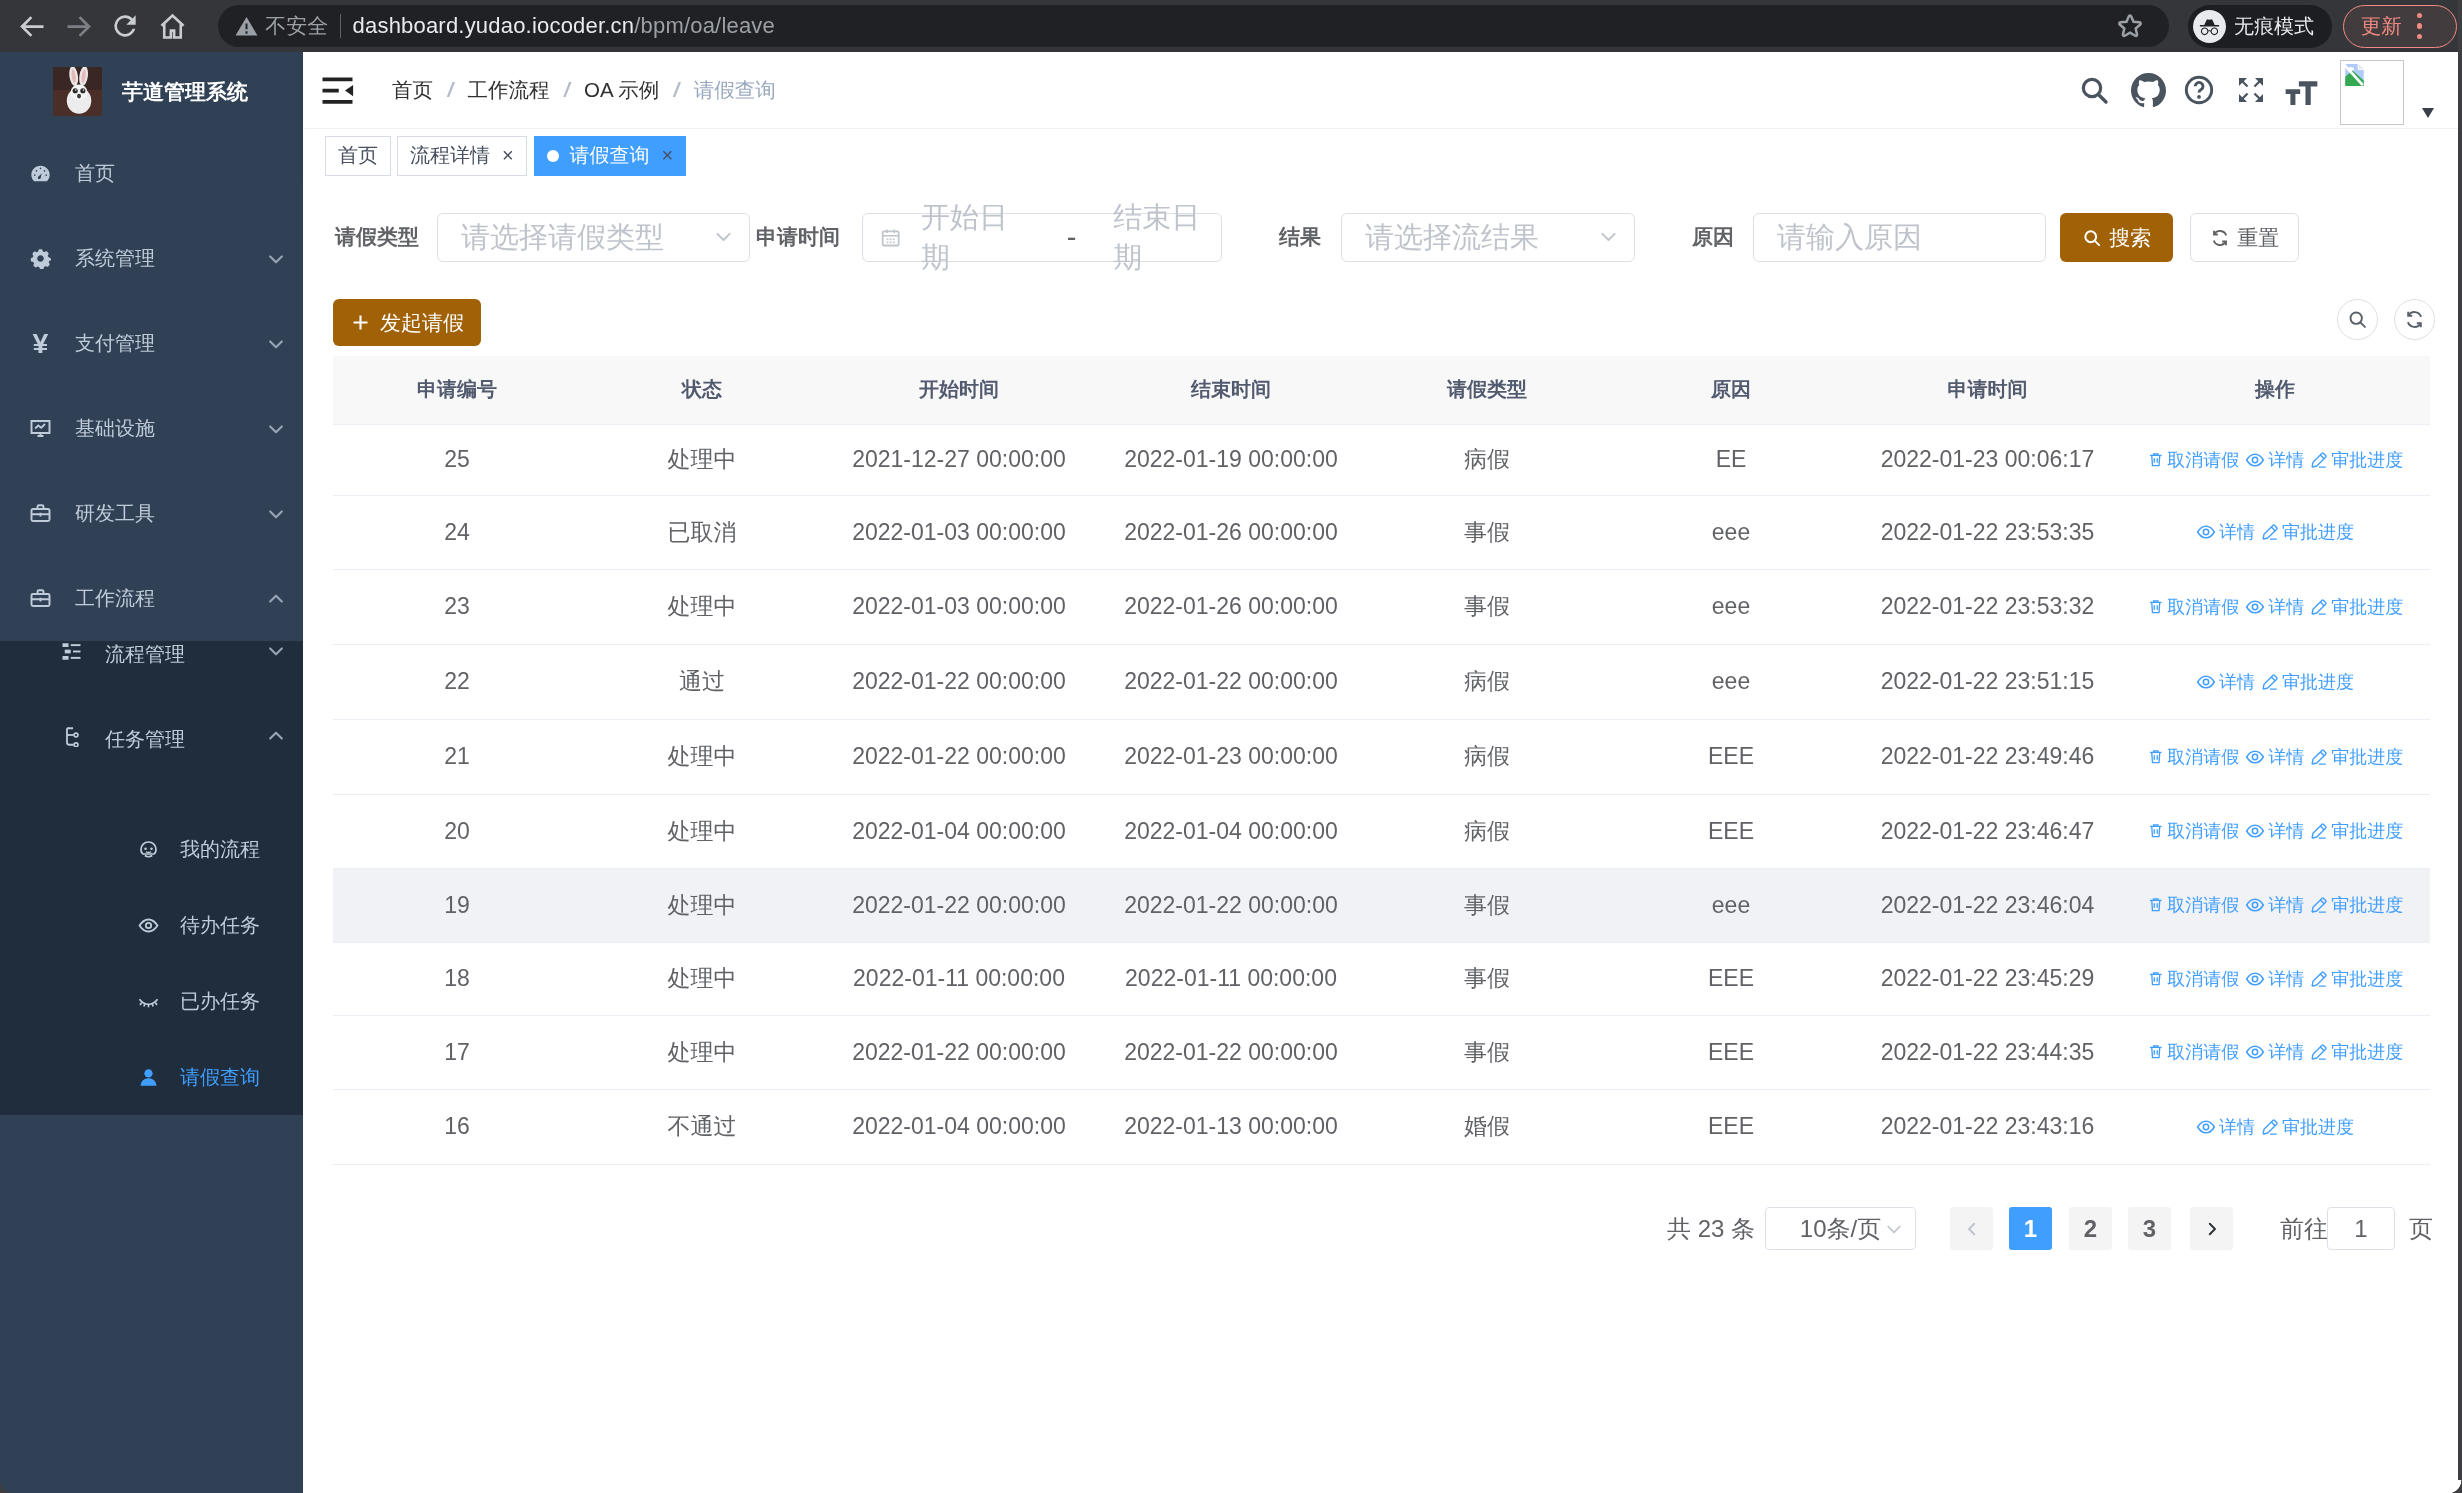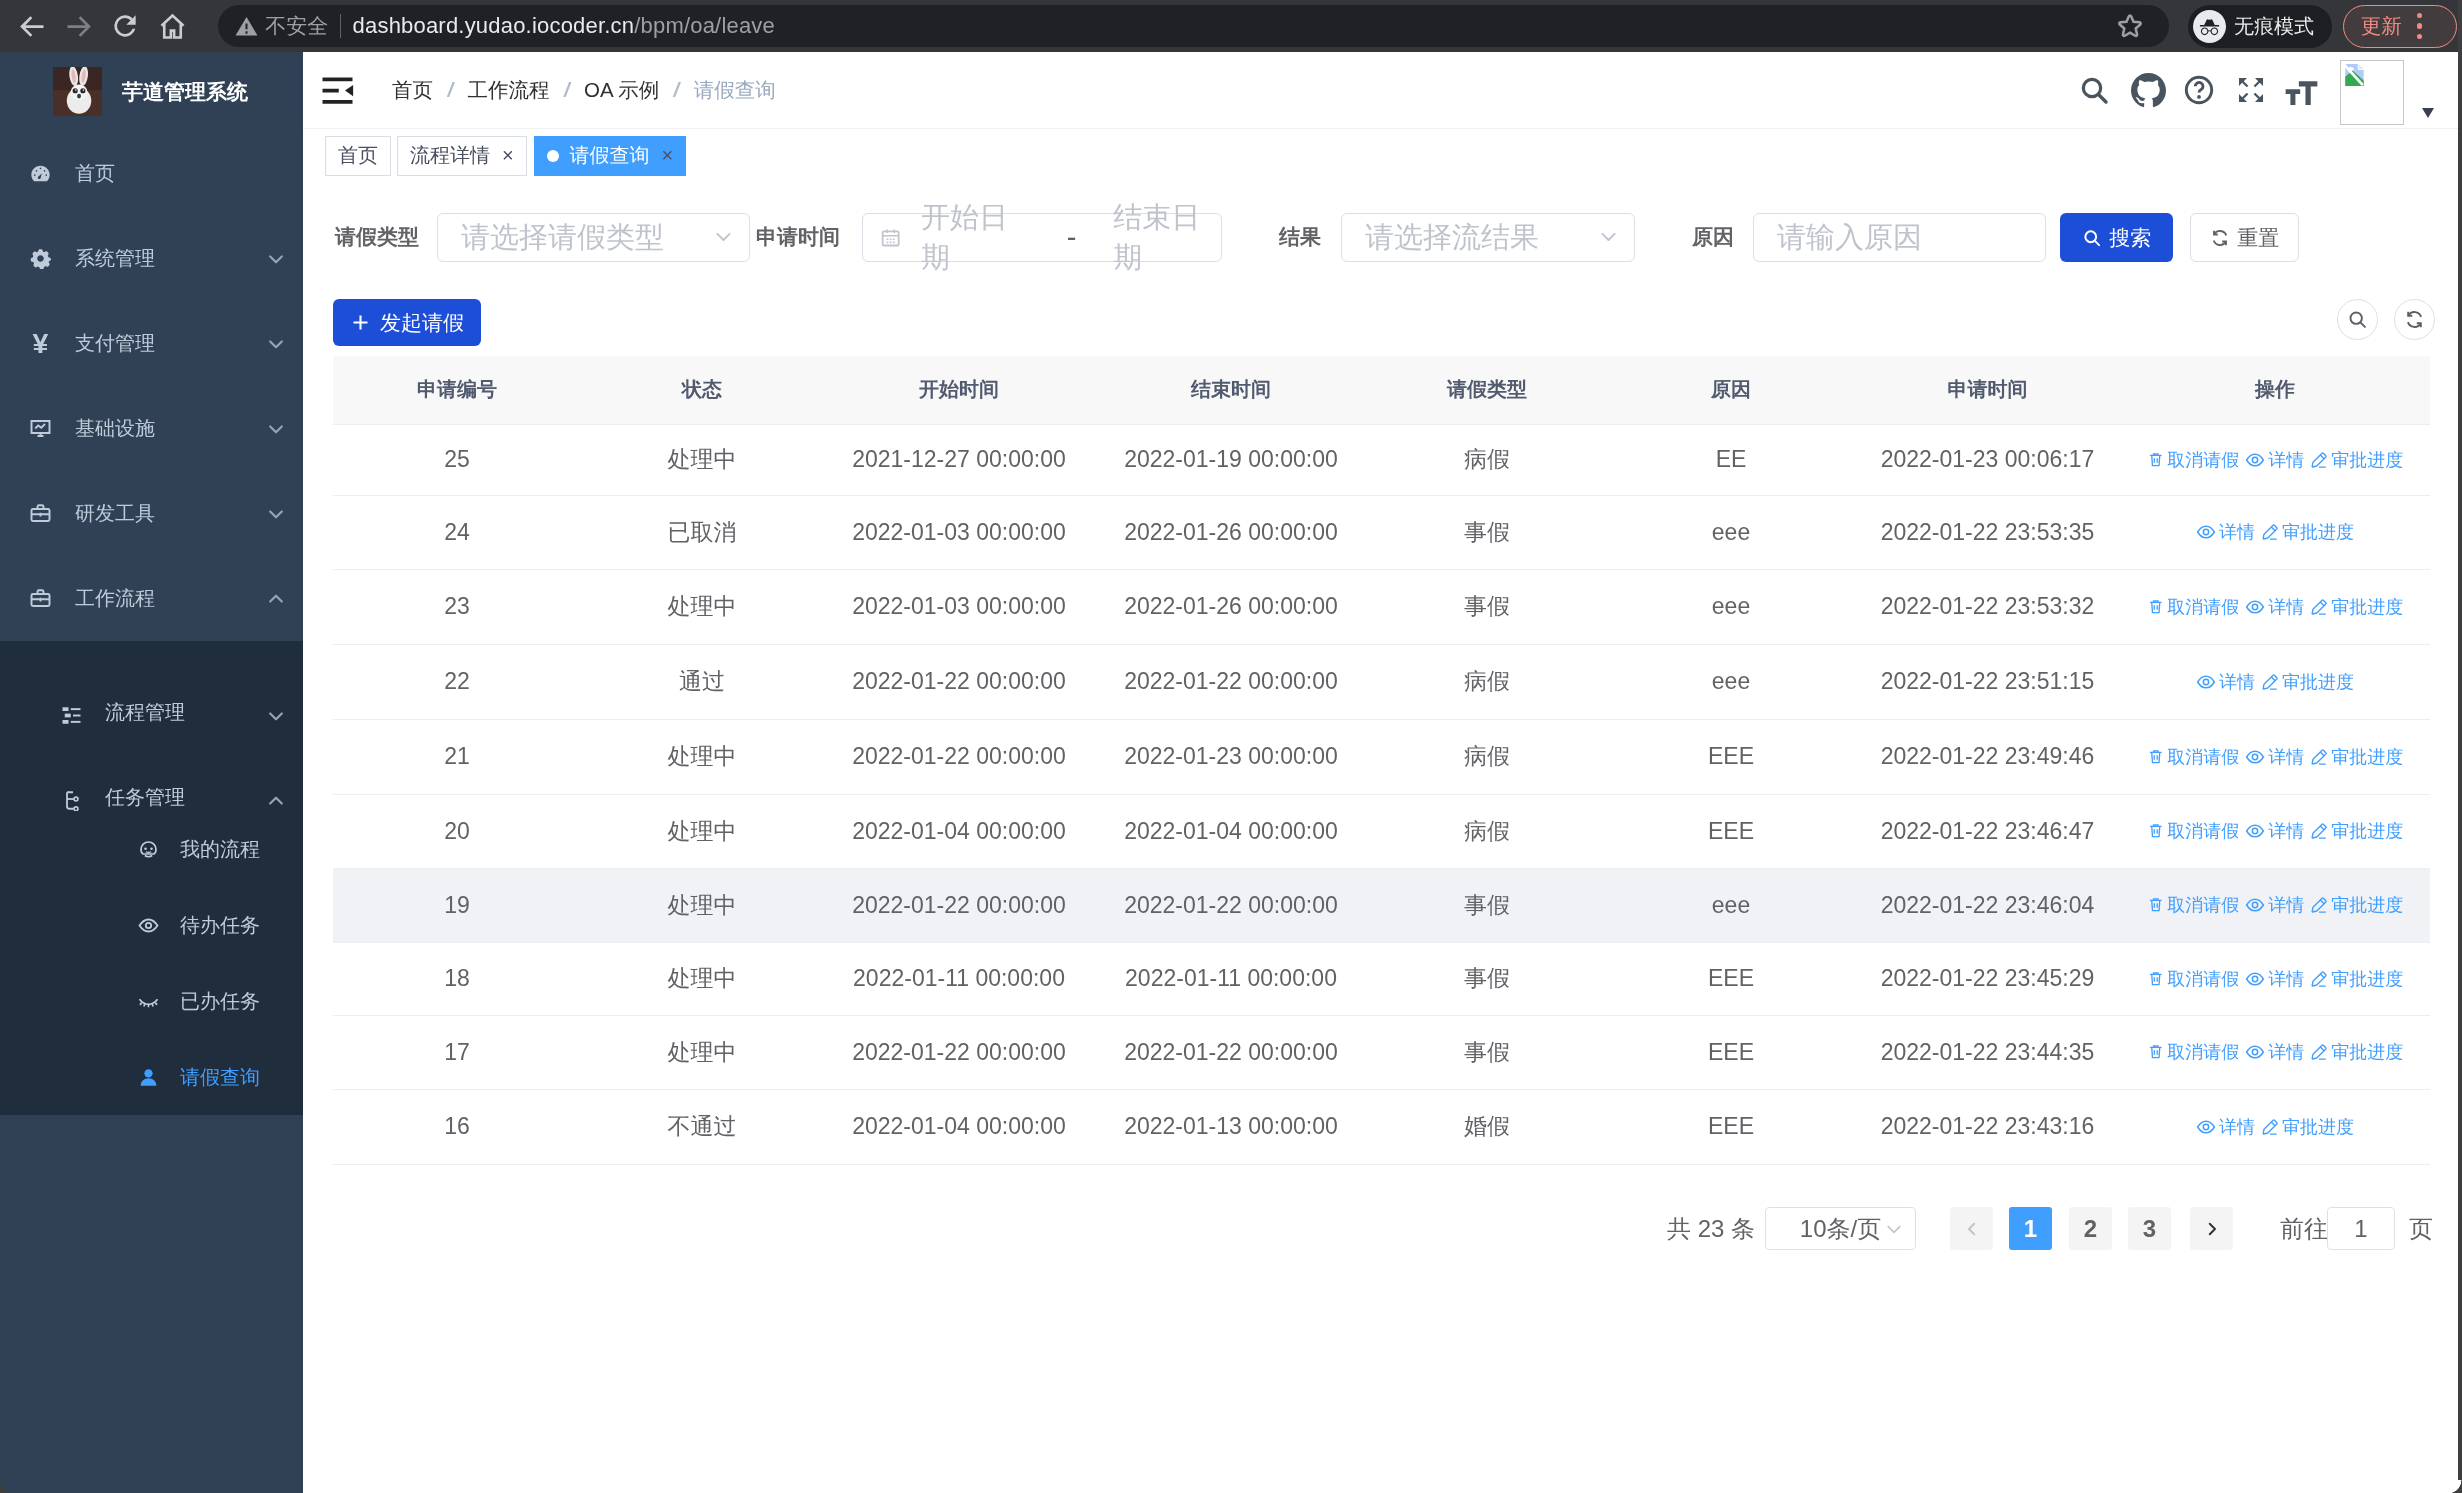--- a/index.html
+++ b/index.html
@@ -25,21 +25,21 @@
 
 #sidebar { position:absolute; left:0; top:52px; width:303px; height:1441px; background:#304156; }
 #logo { height:79px; display:flex; align-items:center; }
 #logo img,#logo .av { width:49px; height:49px; margin-left:53px; }
 #logo .t { color:#fff; font-size:21px; font-weight:bold; margin-left:20px; }
 .mi { height:85px; display:flex; align-items:center; position:relative; color:#bfcbd9; font-size:20px; }
 .mi .ico { width:21px; height:21px; margin-left:30px; flex:none; }
 .mi .tx { margin-left:24px; }
 .mi .arr, .mi2 .arr { position:absolute; right:16.7px; }
 #subblock { background:#1f2d3d; }
-#subblock .mi2 { position:relative; height:85px; display:flex; align-items:flex-end; position:relative; color:#bfcbd9; font-size:20px; }
+#subblock .mi2 { position:relative; height:85px; display:flex; align-items:flex-start; position:relative; color:#bfcbd9; font-size:20px; }
 #subblock .mi2 .ico { width:21px; height:21px; margin-left:61px; flex:none; }
 #subblock .mi2 .tx { margin-left:23px; }
 #subblock .mi3 { height:76px; display:flex; align-items:center; color:#bfcbd9; font-size:20px;padding-left:48px; }
 #subblock .mi3 .ico { width:21px; height:21px; margin-left:90px; flex:none; }
 #subblock .mi3 .tx { margin-left:21px; }
 #subblock .active { color:#409eff; }
 .arr svg { display:block; }
 
 #navbar { position:absolute; left:303px; top:52px; width:2160px; height:76px; background:#fff; box-shadow:0 1.5px 6px rgba(0,21,41,.08); }
 #hamb { position:absolute; left:16.7px; top:21px; }
@@ -56,21 +56,21 @@
 .tag.on { background:#409eff; border-color:#409eff; color:#fff; }
 .tag.on .dot { width:12px; height:12px; border-radius:50%; background:#fff; margin-right:10.6px; }
 
 #content { position:absolute; left:303px; top:180px; width:2160px; height:1313px; background:#fff; }
 
 .flabel { position:absolute; top:225px; font-size:21px; font-weight:bold; color:#606266; line-height:24px; }
 .fbox { position:absolute; top:33px; height:49px; border:1.5px solid #dcdfe6; border-radius:6px; background:#fff; display:flex; align-items:center; font-size:29px; color:#bfc4cc; }
 .fbox .chev { position:absolute; right:15px; }
 
 .btn { position:absolute; display:flex; align-items:center; justify-content:center; font-size:21px; border-radius:6px; }
-.btn.primary { background:#1d4ed8; color:#fff; }
+.btn.primary { background:#a16207; color:#fff; }
 .btn.plain { background:#fff; color:#606266; border:1.5px solid #dcdfe6; }
 .cbtn { position:absolute; width:41px; height:41px; border-radius:50%; border:1.5px solid #dcdfe6; background:#fff; display:flex; align-items:center; justify-content:center; }
 
 #tbl { position:absolute; left:30px; top:176px; width:2097px; border-collapse:collapse; table-layout:fixed; font-size:23px; }
 #tbl th { background:#f8f8f9; color:#515a6e; font-weight:bold; height:68px; border-bottom:1.5px solid #ebeef5; text-align:center; font-size:20px; letter-spacing:0; }
 #tbl td { border-bottom:1.5px solid #ebeef5; text-align:center; color:#606266; }
 #tbl tr.hl td { background:#f0f2f5; }
 .ops { display:flex; align-items:center; justify-content:center; gap:6px; color:#409eff; white-space:nowrap; font-size:18px; letter-spacing:0; }
 .ops .op { display:flex; align-items:center; gap:3px; }
 

